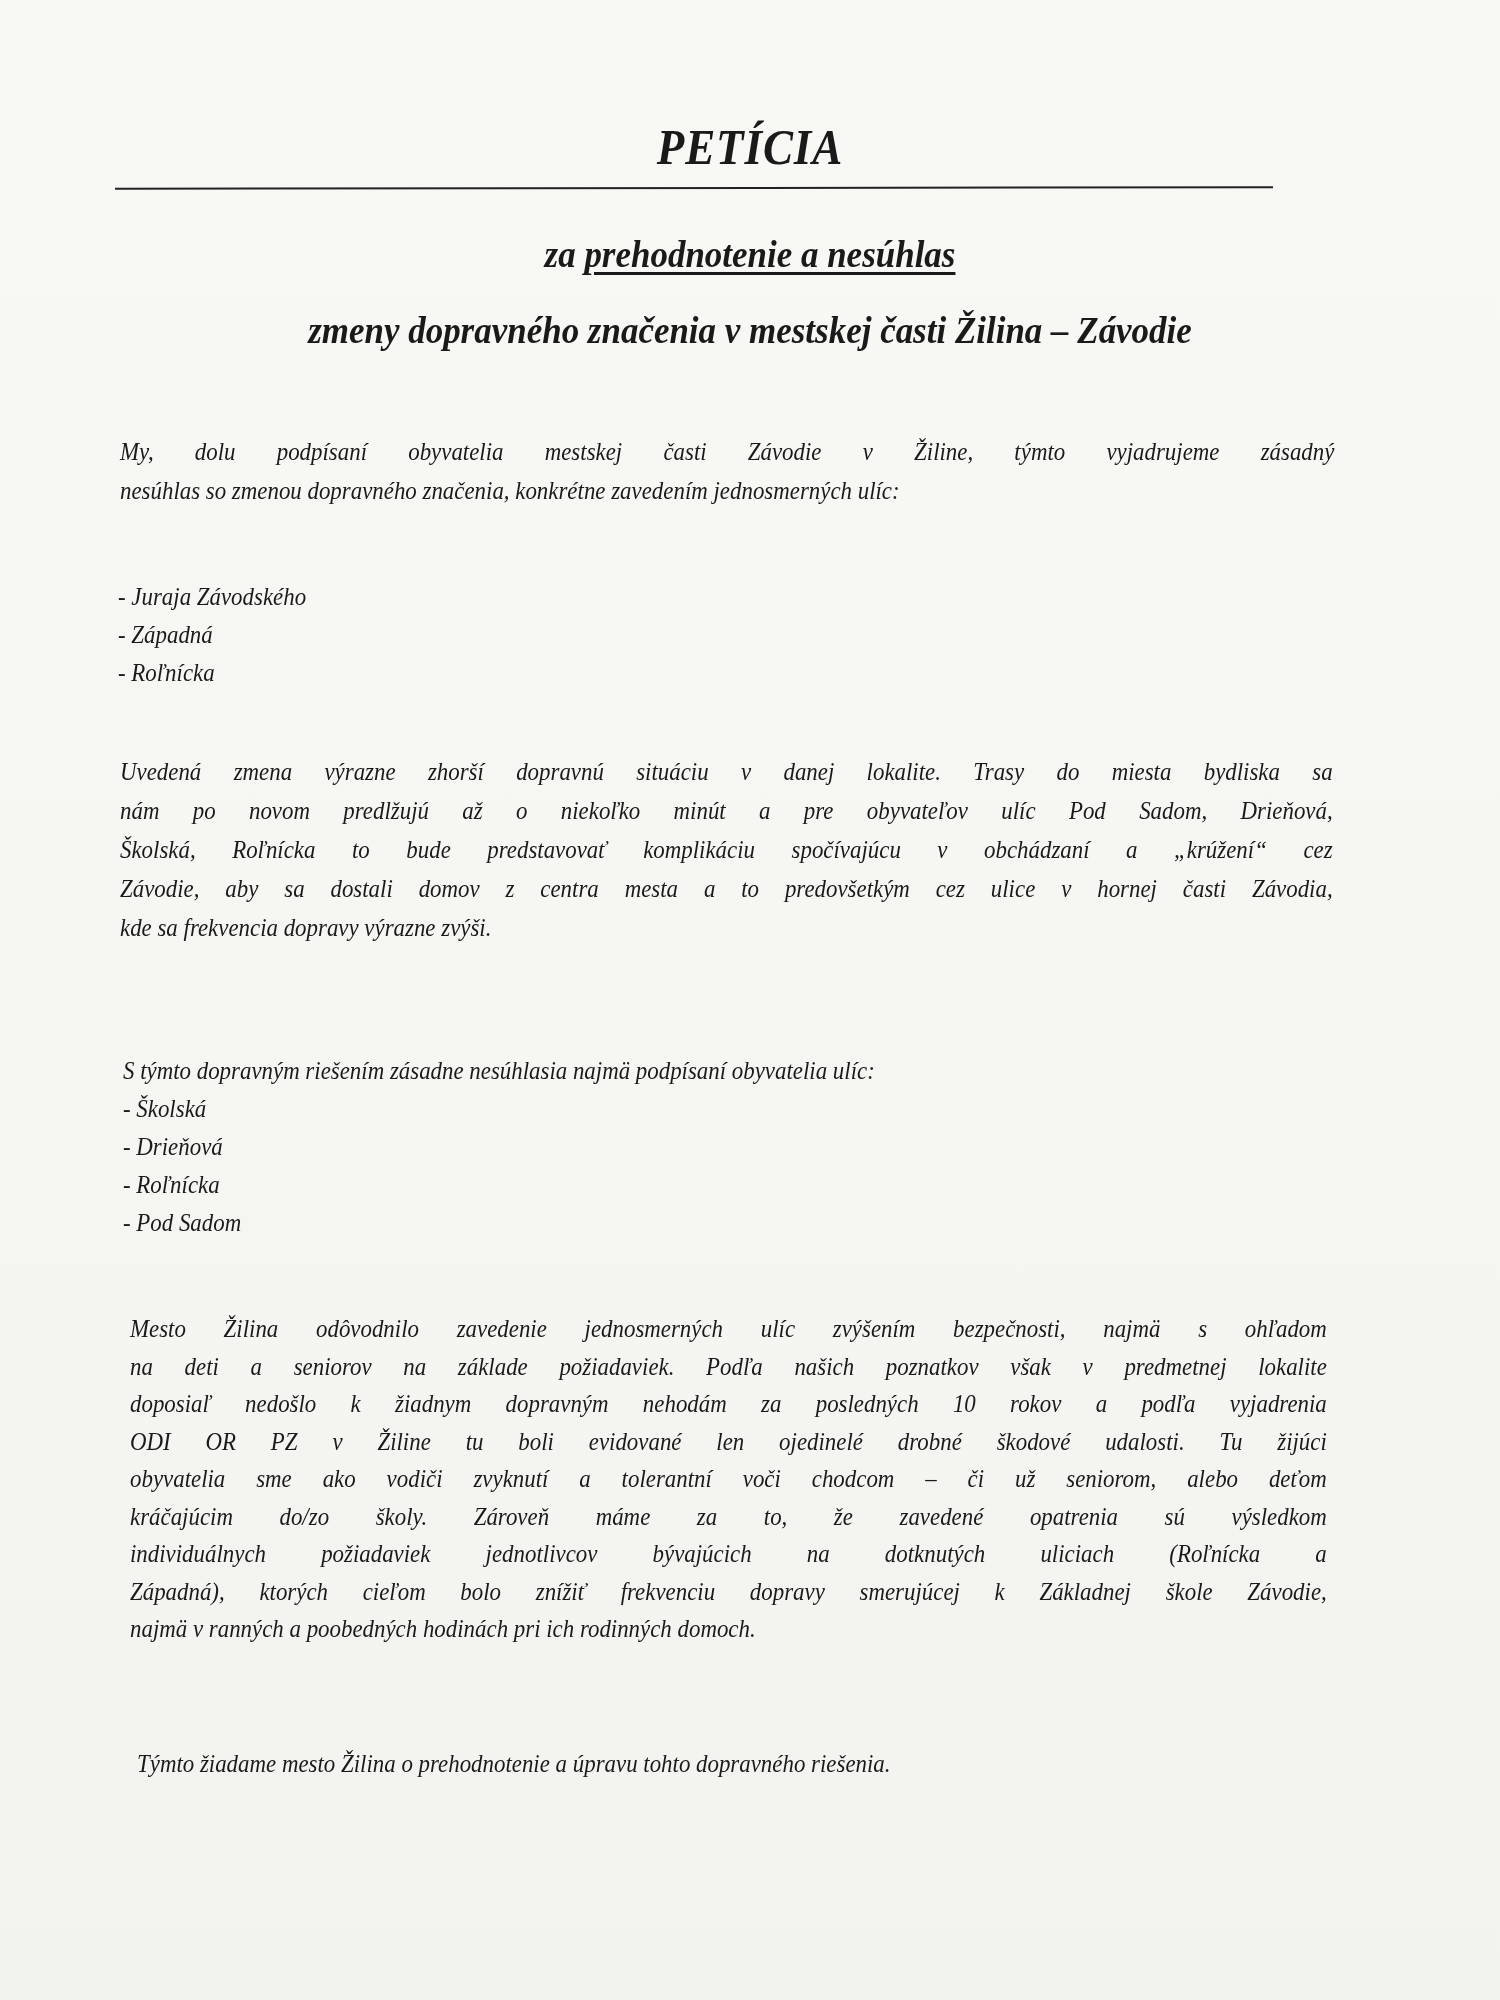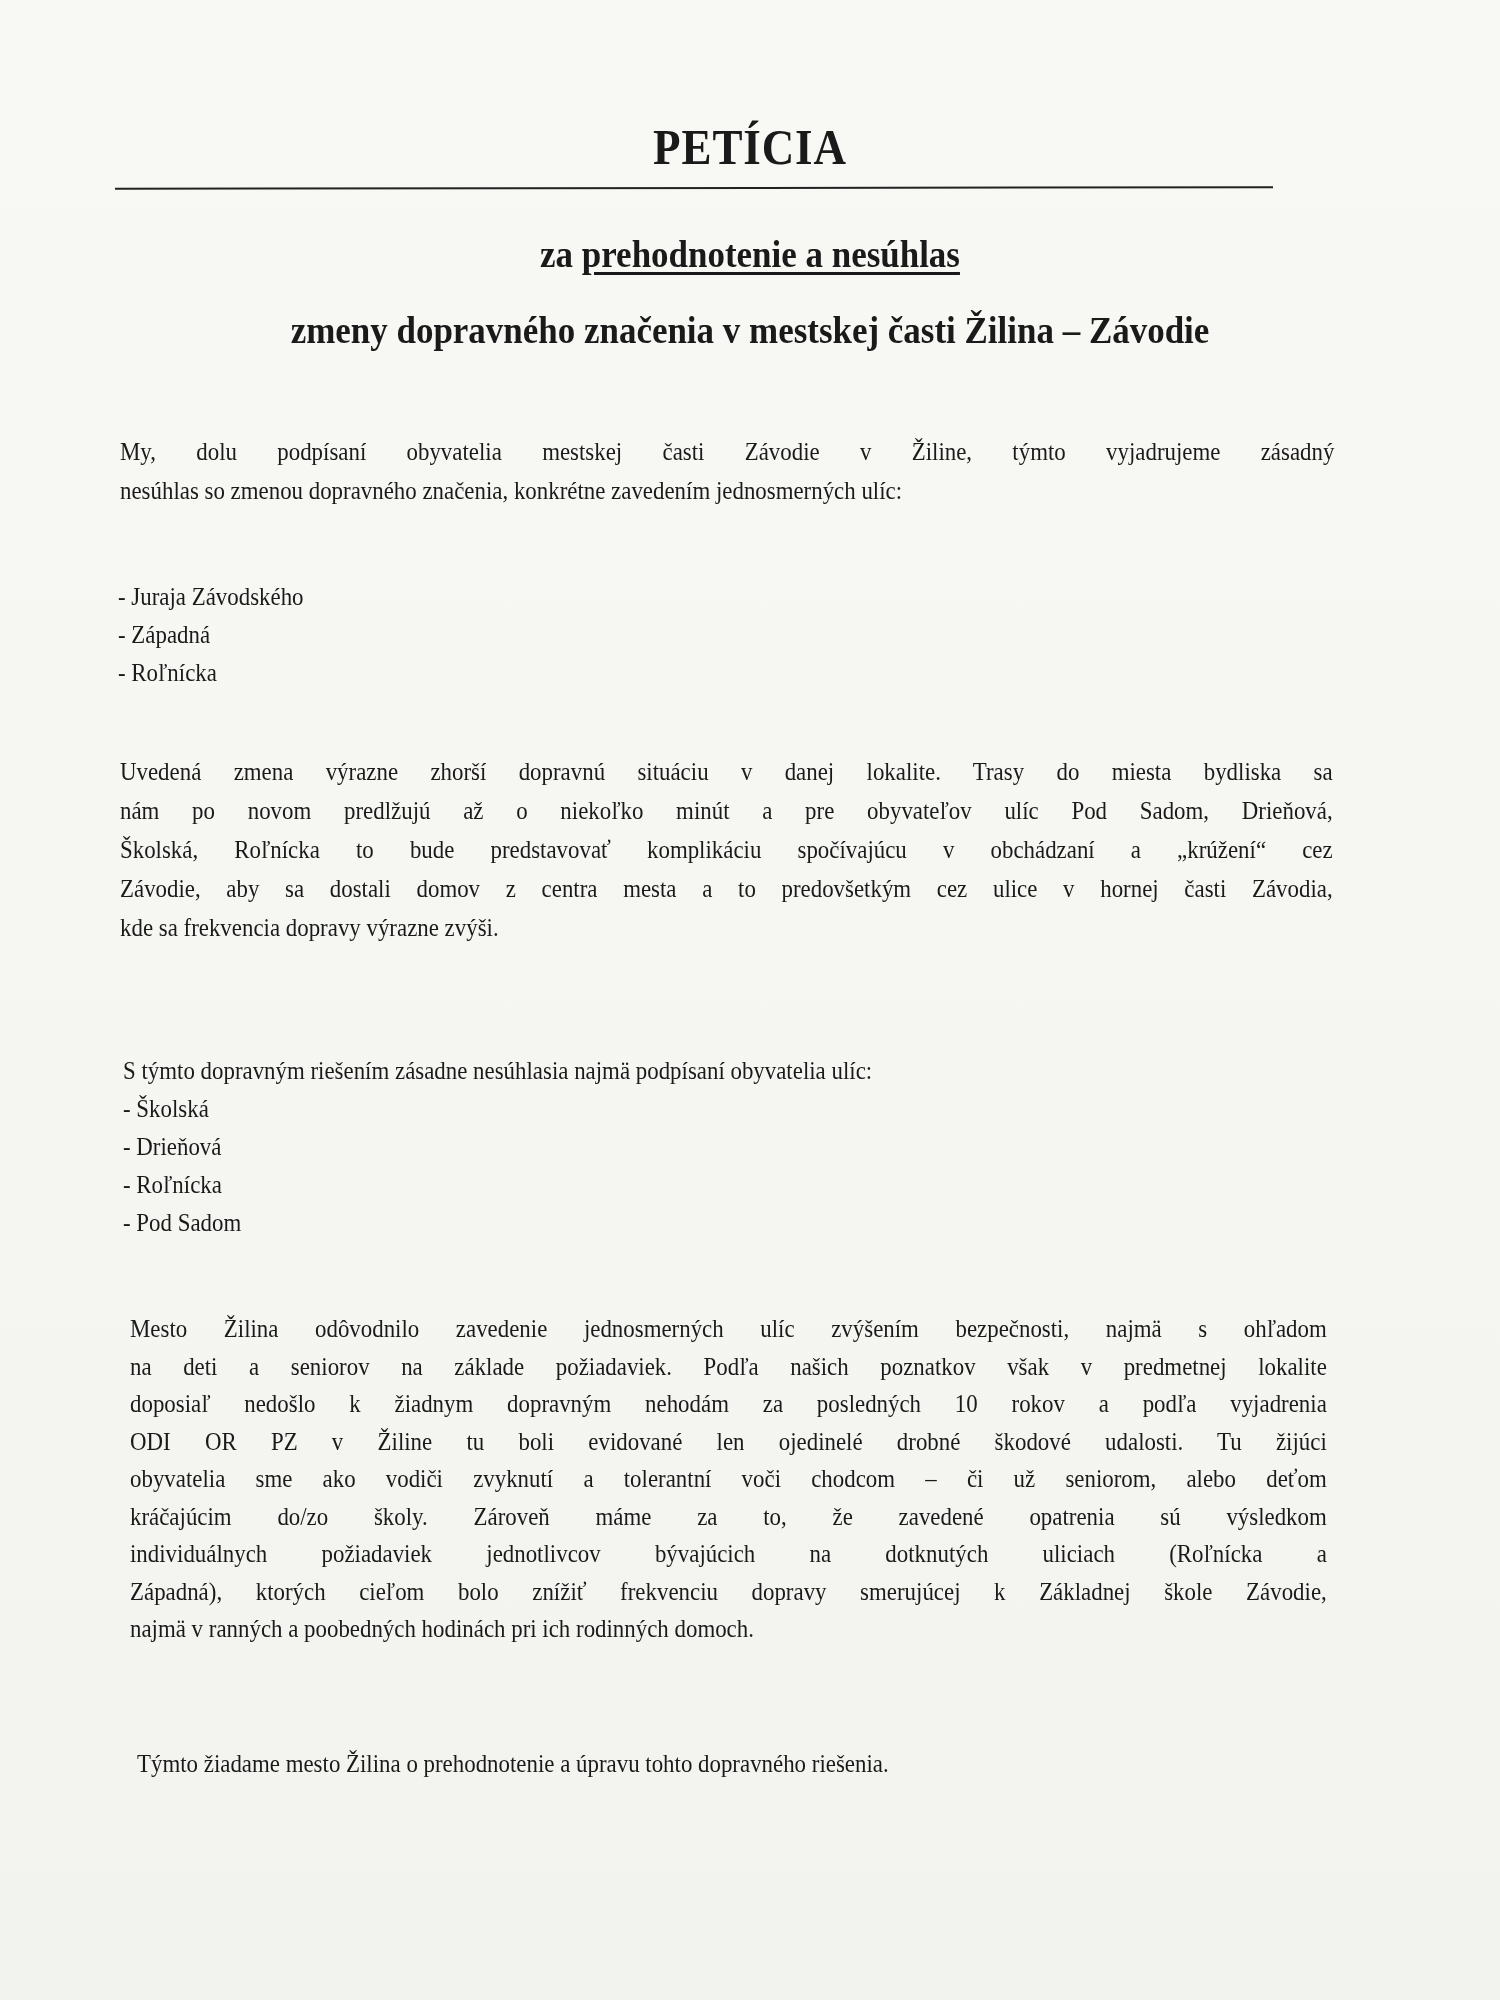--- a/index.html
+++ b/index.html
@@ -4,21 +4,21 @@
 <style>
   html, body { margin:0; padding:0; }
   body {
     width:1500px; height:2000px; overflow:hidden;
     background:#f7f7f4;
     font-family:"Liberation Serif", serif;
     color:#1a1a1a;
     position:relative;
   }
   .page { position:absolute; left:0; top:0; width:1500px; height:2000px;
-    background: linear-gradient(180deg,#f8f8f5 0%,#f5f5f2 60%,#f2f2ef 100%); }
+    background: linear-gradient(180deg,#f8f8f5 0%,#f5f5f2 60%,#f2f2ef 100%); font-style: italic; }
   .title {
     position:absolute; left:0; width:1500px; top:118px;
     text-align:center; font-weight:bold; font-size:50px; letter-spacing:1px;
     transform:scaleX(0.9); transform-origin:center;
   }
   .rule {
     position:absolute; left:115px; width:1158px; top:187px; height:2px; background:#222;
     transform:rotate(-0.08deg);
   }
   .subtitle {

